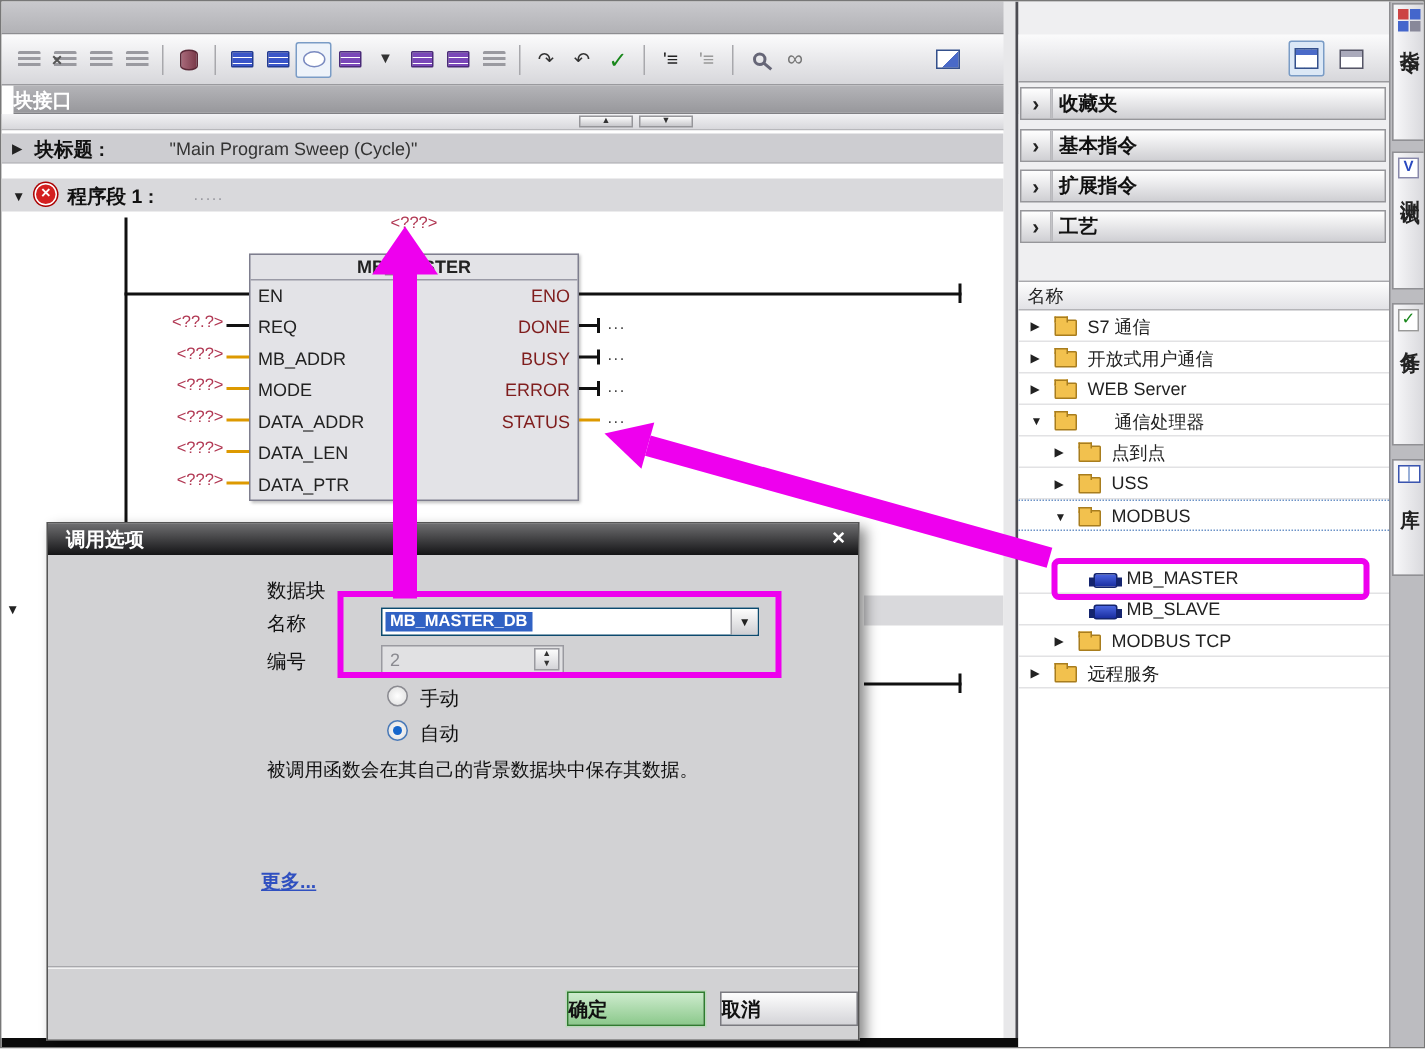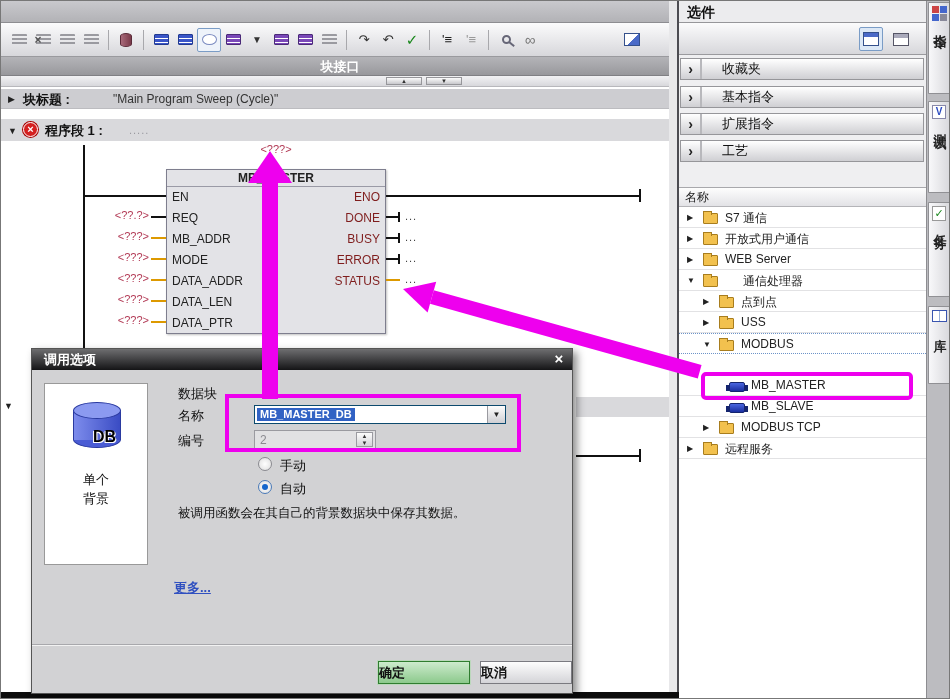--- a/index.html
+++ b/index.html
@@ -20,21 +20,21 @@
   .bars.purple{background:linear-gradient(#7a48b8 0 3px,#fff 3px 4px,#7a48b8 4px 7px,#fff 7px 8px,#7a48b8 8px 11px);border:1px solid #4a2a78}
   .gx{position:absolute;color:#555;font-size:12px;font-weight:bold}
   .bubble{width:15px;height:11px;background:#fff;border:1px solid #7a8ac0;border-radius:50%}
   .cyl-s{width:12px;height:14px;background:linear-gradient(90deg,#a86a7a,#7a3a4a);border-radius:6px/3px;border:1px solid #5a2a38}
   .glyph{font-size:13px;color:#333;line-height:1}
   .check{color:#18871b;font-weight:bold;font-size:15px}
   .mag{width:9px;height:9px;border:2px solid #667;border-radius:50%;position:relative}
   .mag::after{content:"";position:absolute;width:7px;height:2px;background:#667;right:-6px;bottom:-3px;transform:rotate(40deg)}
   .splitw{width:16px;height:13px;border:1px solid #34508c;background:linear-gradient(135deg,#fff 55%,#4a6ac8 55%)}
 
-  .ifacebar{left:0;top:56px;width:678px;height:19px;background:linear-gradient(#b4b4b8,#98989c);border-bottom:1px solid #808084;color:#fff;font-weight:bold;font-size:13px;text-align:center;line-height:19px}
+  .ifacebar{left:8px;top:56px;width:678px;height:19px;background:linear-gradient(#b4b4b8,#98989c);border-bottom:1px solid #808084;color:#fff;font-weight:bold;font-size:13px;line-height:19px}
   .ifstrip{left:0;top:75px;width:678px;height:11px;background:linear-gradient(#f2f2f4,#d8d8dc);border-bottom:1px solid #b8b8bc}
   .miniarrow{position:absolute;top:1px;width:36px;height:8px;background:linear-gradient(#fcfcfc,#c8c8cc);border:1px solid #96969a;font-size:6px;line-height:6px;text-align:center;color:#333}
 
   
   .canvas{left:0;top:86px;width:668px;height:605px;background:#fff}
   .rowtitle{position:absolute;left:0;top:2px;width:668px;height:20px;background:#cdcdd1;border-bottom:1px solid #bcbcc0}
   .rownet{position:absolute;left:0;top:32px;width:668px;height:22px;background:#d9d9dc}
   .tri{font-size:9px;color:#222}
   .blab{font-weight:bold;font-size:13px;color:#111}
   .bval{font-size:12px;color:#333}
@@ -89,21 +89,21 @@
   .ptitle{position:absolute;left:0;top:0;width:100%;height:22px;background:#ececee;border-bottom:1px solid #96969a;font-weight:bold;font-size:14px;color:#111;line-height:22px;padding-left:8px}
   .ptools{position:absolute;left:0;top:22px;width:100%;height:32px;background:linear-gradient(#fbfbfc,#d7d7db);border-bottom:1px solid #9a9a9e}
   .pico{position:absolute;top:4px;width:24px;height:24px;border:1px solid transparent;border-radius:2px;display:flex;align-items:center;justify-content:center}
   .pico.sel{border-color:#7a9cc6;background:#dce8f6}
   .calc{width:16px;height:14px;border:1px solid #34508c;background:linear-gradient(#4a6ac8 0 4px,#fff 4px),repeating-linear-gradient(90deg,#9ab 0 1px,rgba(0,0,0,0) 1px 5px)}
   .winic{width:16px;height:13px;border:1px solid #556;background:linear-gradient(#aab 0 4px,#fff 4px)}
   .sect{position:absolute;left:1px;width:244px;height:22px;background:linear-gradient(#ffffff,#cfcfd3);border:1px solid #96969a;display:flex;align-items:center}
   .chev{width:20px;text-align:center;font-size:14px;font-weight:bold;color:#222;border-right:1px solid #b8b8bc;line-height:20px}
   .chev.down{transform:rotate(90deg);border-right:none}
   .chevcell{width:21px;border-right:1px solid #b8b8bc;height:100%;display:flex;align-items:center;justify-content:center}
-  .sectlab{font-size:13px;font-weight:normal;color:#111;padding-left:20px}
+  .sectlab{font-size:13px;font-weight:bold;color:#111;padding-left:4px}
   .treebox{position:absolute;left:0;top:186px;width:247px;height:513px;background:#fff;border-top:1px solid #a8a8ac}
   .colhdr{position:absolute;left:0;top:0;width:100%;height:19px;background:linear-gradient(#fdfdfd,#e2e2e6);border-bottom:1px solid #b4b4b8;font-size:12px;color:#222;line-height:19px;padding-left:6px}
   .trow{position:absolute;left:0;width:247px;height:21px;border-bottom:1px solid #e2e2e4}
   .trow.seldot{border-top:1px dotted #6d93c8;border-bottom:1px dotted #6d93c8}
   .tarrow{position:absolute;top:6px;font-size:8px;color:#222}
   .folder{position:absolute;top:6px;width:15px;height:11px;background:#f2c14e;border:1px solid #a87d1e;border-radius:1px}
   .folder::before{content:"";position:absolute;left:-1px;top:-3px;width:7px;height:3px;background:#f2c14e;border:1px solid #a87d1e;border-bottom:none}
   .chip{position:absolute;top:7px;width:16px;height:10px;background:linear-gradient(#4a66e0,#1a2ea0);border:1px solid #14246e;border-radius:2px}
   .chip::before{content:"";position:absolute;left:-4px;top:2px;width:4px;height:6px;background:#14246e}
   .chip::after{content:"";position:absolute;right:-4px;top:2px;width:4px;height:6px;background:#14246e}
@@ -284,32 +284,20 @@
     <div class="wire" style="left:575px;top:368px;width:65px"></div>
     <div class="tick" style="left:638px;top:362px;height:13px"></div>
   </div>
 
   <div class="abs blackbottom"></div>
 
   <div class="abs dialog">
     <div class="dtitle">调用选项</div>
     <div class="dclose">×</div>
 
-    <div class="dbbox">
-      <div class="cyl">
-        <div class="cylbot"></div>
-          <div class="cylbody"></div>
-          <div class="cyltop"></div>
-      </div>
-      <div class="dbtxt">DB</div>
-      <div class="dbcap">
-        <div>单个</div>
-        <div>背景</div>
-      </div>
-    </div>
 
     <span class="dlab" style="left:146px;top:36px">数据块</span>
     <span class="dlab" style="left:146px;top:58px">名称</span>
     <span class="dlab" style="left:146px;top:83px">编号</span>
 
     <div class="combo">
       <span class="combosel">MB_MASTER_DB</span>
       <span class="combobtn">▼</span>
     </div>
 
@@ -327,21 +315,20 @@
     <a class="dmore">更多...</a>
 
     <div class="dfootline"></div>
     <div class="dbtn ok">确定</div>
     <div class="dbtn cancel">取消</div>
   </div>
 
   <div class="abs paneledge"></div>
 
   <div class="abs panel">
-    <div class="ptitle">选件</div>
     <div class="ptools">
       <div class="pico sel" style="left:180px">
           <div class="calc"></div>
         </div>
       <div class="pico" style="left:210px">
           <div class="winic"></div>
         </div>
     </div>
 
     <div class="sect" style="top:57px">

